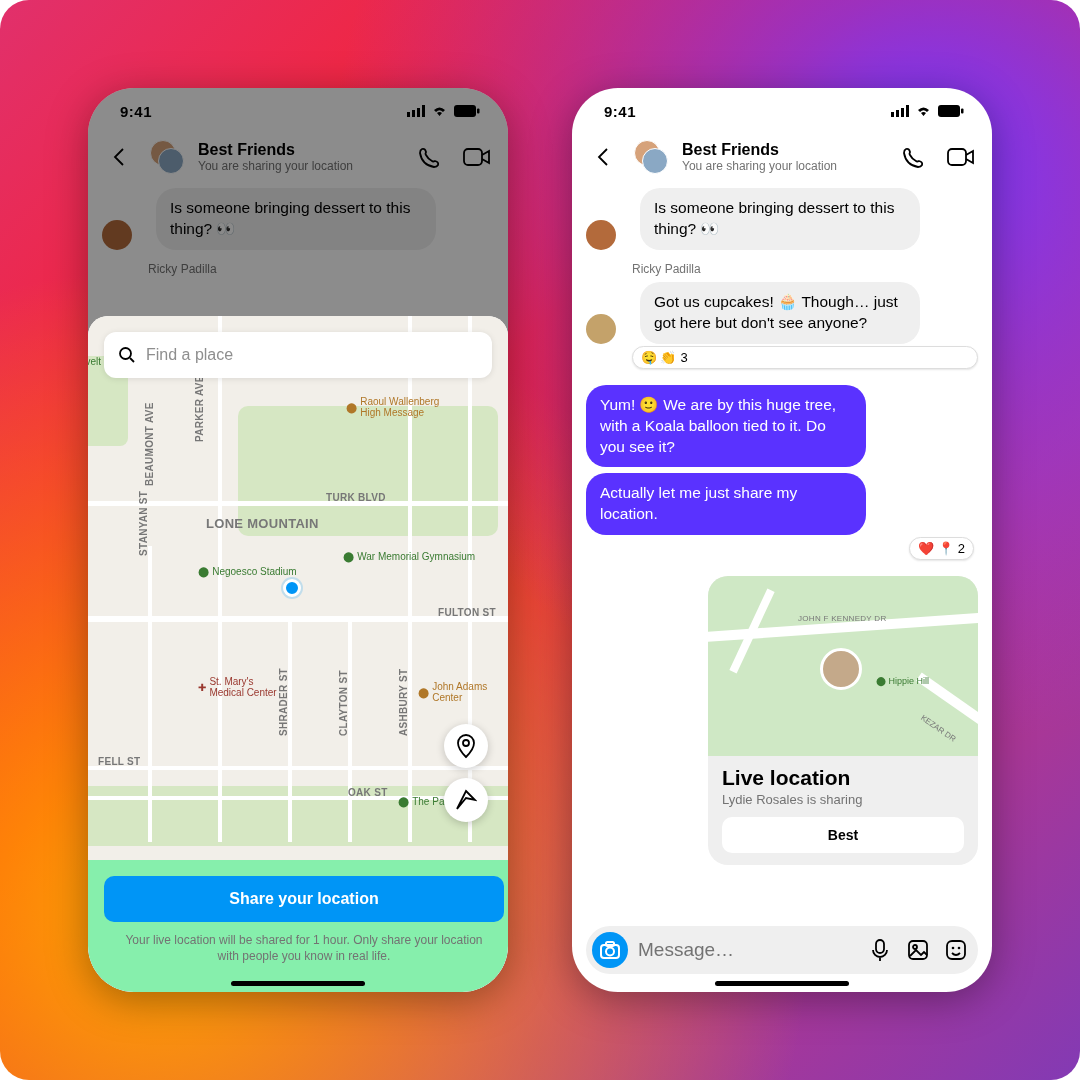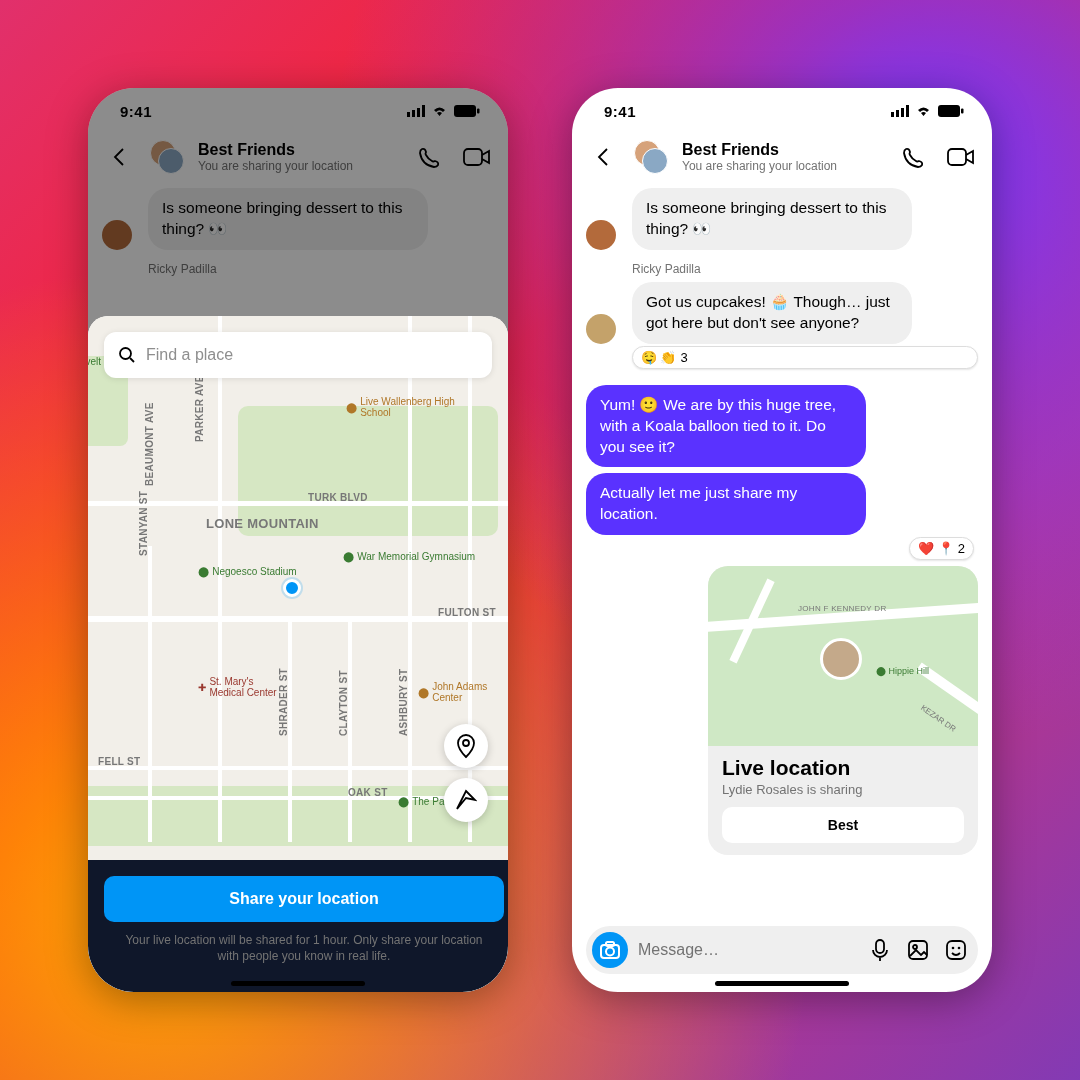--- a/index.html
+++ b/index.html
@@ -3,20 +3,21 @@
 <meta charset="utf-8">
 <style>
   * { box-sizing: border-box; margin: 0; padding: 0; }
   body { font-family: -apple-system, BlinkMacSystemFont, "Segoe UI", Helvetica, Arial, sans-serif; }
   .canvas {
     width: 1080px; height: 1080px; position: relative;
     background:
       radial-gradient(circle at 85% 15%, #7638ff 0%, rgba(118,56,255,0) 45%),
       radial-gradient(circle at 15% 85%, #ffa500 0%, rgba(255,165,0,0) 50%),
       linear-gradient(135deg, #e1306c 0%, #fd1d1d 40%, #c13584 70%, #833ab4 100%);
+    border-radius: 29px;
   }
   .phone {
     position: absolute; top: 88px; width: 420px; height: 904px;
     background: #fff; border-radius: 46px; overflow: hidden;
     box-shadow: 0 8px 40px rgba(0,0,0,0.35);
   }
   .phone.left  { left:  88px; }
   .phone.right { left: 572px; }
 
   
@@ -27,21 +28,21 @@
   .hdr { display:flex; align-items:center; gap:14px; padding:6px 14px 8px 14px; }
   .hdr .title { flex:1; }
   .hdr .title .t { font-weight:700; font-size:16px; }
   .hdr .title .s { font-size:12px; color:#737373; }
   .hdr .btn { width:34px; height:34px; display:flex; align-items:center; justify-content:center; }
   .avatars { position:relative; width:34px; height:34px; }
   .avatars .av { position:absolute; width:26px; height:26px; border-radius:50%; border:1.5px solid #fff; }
 
   
   .chat { padding: 6px 14px 10px 14px; display:flex; flex-direction:column; gap:6px; }
-  .row  { display:flex; align-items:flex-end; gap:16px; }
+  .row  { display:flex; align-items:flex-end; gap:24px; }
   .row.me { justify-content:flex-start; }
   .avc { width:30px; height:30px; border-radius:50%; flex-shrink:0; }
   .bubble { max-width:280px; padding:10px 14px; border-radius:20px; font-size:15.5px; line-height:1.35; }
   .bubble.other { background:#efefef; color:#000; }
   .bubble.me    { background:#5a32ff; color:#fff; }
   .sender { font-size:12px; color:#737373; margin-left:46px; margin-top:6px; }
   .react { display:inline-flex; align-items:center; gap:6px; font-size:13px; background:#fff; border:1px solid #ddd; border-radius:20px; padding:3px 8px; box-shadow:0 1px 2px rgba(0,0,0,.1); }
   .react.under-other { margin-left:46px; margin-top:-4px; }
   .react.under-me    { align-self:flex-end; margin-right:4px; margin-top:-4px; }
 
@@ -51,39 +52,39 @@
   .loc-map .road { position:absolute; background:#fff; }
   .loc-map .av   { position:absolute; width:42px; height:42px; border-radius:50%; border:3px solid #fff; background:#c4a98a; top:72px; left:112px; }
   .loc-body { padding:10px 14px 12px 14px; }
   .loc-body .lt { font-weight:700; font-size:21px; }
   .loc-body .ls { font-size:13px; color:#737373; margin-top:2px; }
   .loc-body .vbtn { margin-top:10px; background:#fff; border-radius:10px; text-align:center; padding:10px 0; font-weight:600; font-size:14px; }
 
   
   .composer { position:absolute; bottom:18px; left:14px; right:14px; background:#efefef; border-radius:30px; height:48px; display:flex; align-items:center; padding:0 8px 0 6px; gap:10px; }
   .composer .cam { width:36px; height:36px; border-radius:50%; background:#0095f6; display:flex; align-items:center; justify-content:center; }
-  .composer .ph  { flex:1; color:#737373; font-size:16px; }
+  .composer .ph  { flex:1; color:#737373; font-size:19px; }
   .composer .ic  { width:28px; height:28px; display:flex; align-items:center; justify-content:center; }
 
   .home-ind { position:absolute; bottom:6px; left:50%; transform:translateX(-50%); width:134px; height:5px; border-radius:3px; background:#000; }
 
   
   .dim { position:absolute; inset:0; background:rgba(0,0,0,0.45); }
   .sheet { position:absolute; left:0; right:0; bottom:0; top:228px; background:#fff; border-radius:20px 20px 46px 46px; overflow:hidden; }
   .map { position:absolute; inset:0; background:#f2efe9; }
   .map .park  { position:absolute; background:#d6e7c3; }
   .map .street{ position:absolute; background:#fff; }
   .map .label { position:absolute; font-size:10px; color:#777; font-weight:600; letter-spacing:.3px; text-transform:uppercase; }
   .map .poi   { position:absolute; font-size:10px; color:#9a382f; font-weight:500; display:flex; align-items:center; gap:3px; }
   .map .poi.g { color:#3a7b32; }
   .map .poi.o { color:#b07728; }
   .map .dot   { position:absolute; width:18px; height:18px; border-radius:50%; background:#0095f6; border:3px solid #fff; box-shadow:0 0 0 2px rgba(0,149,246,.2); }
   .search { position:absolute; top:16px; left:16px; right:16px; height:46px; background:#fff; border-radius:12px; display:flex; align-items:center; gap:10px; padding:0 14px; font-size:16px; color:#8e8e8e; box-shadow:0 1px 6px rgba(0,0,0,.1); }
   .fab { position:absolute; right:20px; width:44px; height:44px; border-radius:50%; background:#fff; display:flex; align-items:center; justify-content:center; box-shadow:0 2px 8px rgba(0,0,0,.2); }
-  .sheet-footer { position:absolute; left:0; right:0; bottom:0; padding:16px 4px 28px 16px; background:#0f172a; }
+  .sheet-footer { position:absolute; left:0; right:0; bottom:0; padding:16px 4px 28px 16px; background:#86efac; }
   .share-btn { background:#0095f6; color:#fff; font-weight:600; font-size:16px; text-align:center; border-radius:10px; padding:14px 0; }
   .share-note{ font-size:12px; color:#737373; text-align:center; margin-top:10px; padding:0 16px; line-height:1.35; }
 
   .stk{ stroke:#000; stroke-width:1.8; fill:none; }
 </style>
 </head>
 <body>
 <div class="canvas">
 
 <div class="phone left">
@@ -153,38 +154,38 @@
       <div class="street" style="top:480px;left:0;right:0;height:4px"></div>
 
       <div class="street" style="left:60px;top:230px;bottom:150px;width:4px"></div>
       <div class="street" style="left:130px;top:0;bottom:150px;width:4px"></div>
       <div class="street" style="left:200px;top:300px;bottom:150px;width:4px"></div>
       <div class="street" style="left:260px;top:300px;bottom:150px;width:4px"></div>
       <div class="street" style="left:320px;top:0;bottom:150px;width:4px"></div>
       <div class="street" style="left:380px;top:0;bottom:150px;width:4px"></div>
 
       <span class="label" style="top:200px;left:118px;font-size:13px">LONE MOUNTAIN</span>
-      <span class="label" style="top:176px;left:220px">TURK BLVD</span>
+      <span class="label" style="top:176px;left:238px">TURK BLVD</span>
       <span class="label" style="top:291px;left:350px">FULTON ST</span>
       <span class="label" style="top:440px;left:10px">FELL ST</span>
       <span class="label" style="top:471px;left:260px">OAK ST</span>
       <span class="label" style="top:240px;left:50px;transform:rotate(-90deg);transform-origin:top left">STANYAN ST</span>
 
       <span class="label" style="top:170px;left:56px;transform:rotate(-90deg);transform-origin:top left">BEAUMONT AVE</span>
       <span class="label" style="top:126px;left:106px;transform:rotate(-90deg);transform-origin:top left">PARKER AVE</span>
       <span class="label" style="top:420px;left:190px;transform:rotate(-90deg);transform-origin:top left">SHRADER ST</span>
       <span class="label" style="top:420px;left:250px;transform:rotate(-90deg);transform-origin:top left">CLAYTON ST</span>
       <span class="label" style="top:420px;left:310px;transform:rotate(-90deg);transform-origin:top left">ASHBURY ST</span>
 
       <span class="poi g" style="top:250px;left:110px">⬤ <span>Negoesco Stadium</span></span>
       <span class="poi g" style="top:235px;left:255px">⬤ <span>War Memorial Gymnasium</span></span>
       <span class="poi" style="top:360px;left:110px;width:80px">✚ <span>St. Mary's Medical Center</span></span>
       <span class="poi o" style="top:365px;left:330px;width:70px">⬤ <span>John Adams Center</span></span>
       <span class="poi g" style="top:480px;left:310px">⬤ <span>The Panhandle</span></span>
-      <span class="poi o" style="top:80px;left:258px;width:110px">⬤ <span>Live Wallenberg High School</span></span>
+      <span class="poi o" style="top:80px;left:258px;width:110px">⬤ <span>Raoul Wallenberg High Message</span></span>
       <span class="poi g" style="top:40px;left:-8px;width:40px">
             <span>evelt nd</span>
           </span>
 
       <div class="dot" style="top:263px;left:195px"></div>
     </div>
 
     <div class="search">
       <svg width="18" height="18">
             <circle cx="7.5" cy="7.5" r="5.5" class="stk" stroke="#8e8e8e"></circle>
@@ -272,21 +273,21 @@
     <div class="react under-other">🤤 👏  3</div>
 
     <div class="row me" style="margin-top:10px">
       <div class="bubble me">Yum! 🙂 We are by this huge tree, with a Koala balloon tied to it. Do you see it?</div>
     </div>
     <div class="row me">
       <div class="bubble me">Actually let me just share my location.</div>
     </div>
     <div class="react under-me">❤️ 📍  2</div>
 
-    <div class="loc-card" style="">
+    <div class="loc-card" style="margin-top:10px">
       <div class="loc-map">
         <div class="road" style="top:46px;left:-20px;width:320px;height:10px;transform:rotate(-4deg)"></div>
         <div class="road" style="top:130px;left:200px;width:120px;height:10px;transform:rotate(35deg)"></div>
         <div class="road" style="top:10px;left:40px;width:8px;height:90px;transform:rotate(25deg)"></div>
         <span style="position:absolute;top:38px;left:90px;font-size:8px;color:#777;letter-spacing:.3px">JOHN F KENNEDY DR</span>
         <span style="position:absolute;top:148px;left:210px;font-size:8px;color:#777;transform:rotate(35deg)">KEZAR DR</span>
         <span style="position:absolute;top:100px;left:168px;font-size:9px;color:#3a7b32">⬤ <span>Hippie Hill</span></span>
         <div class="av"></div>
       </div>
       <div class="loc-body">

